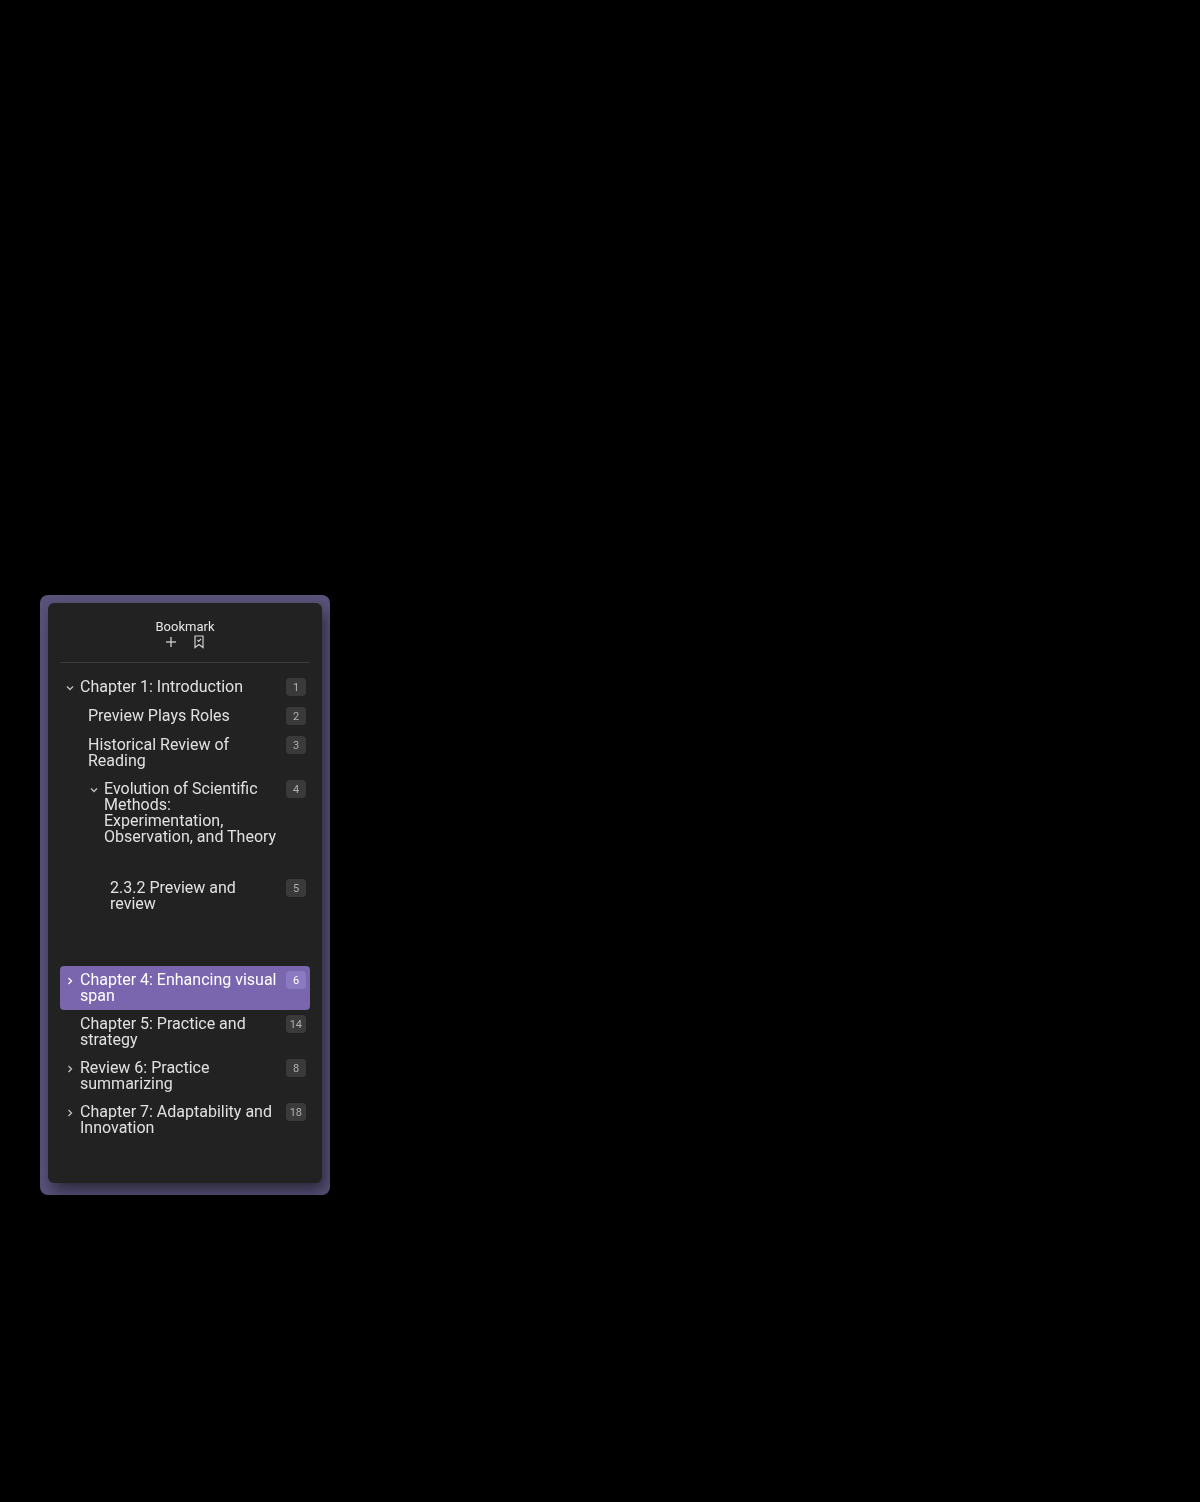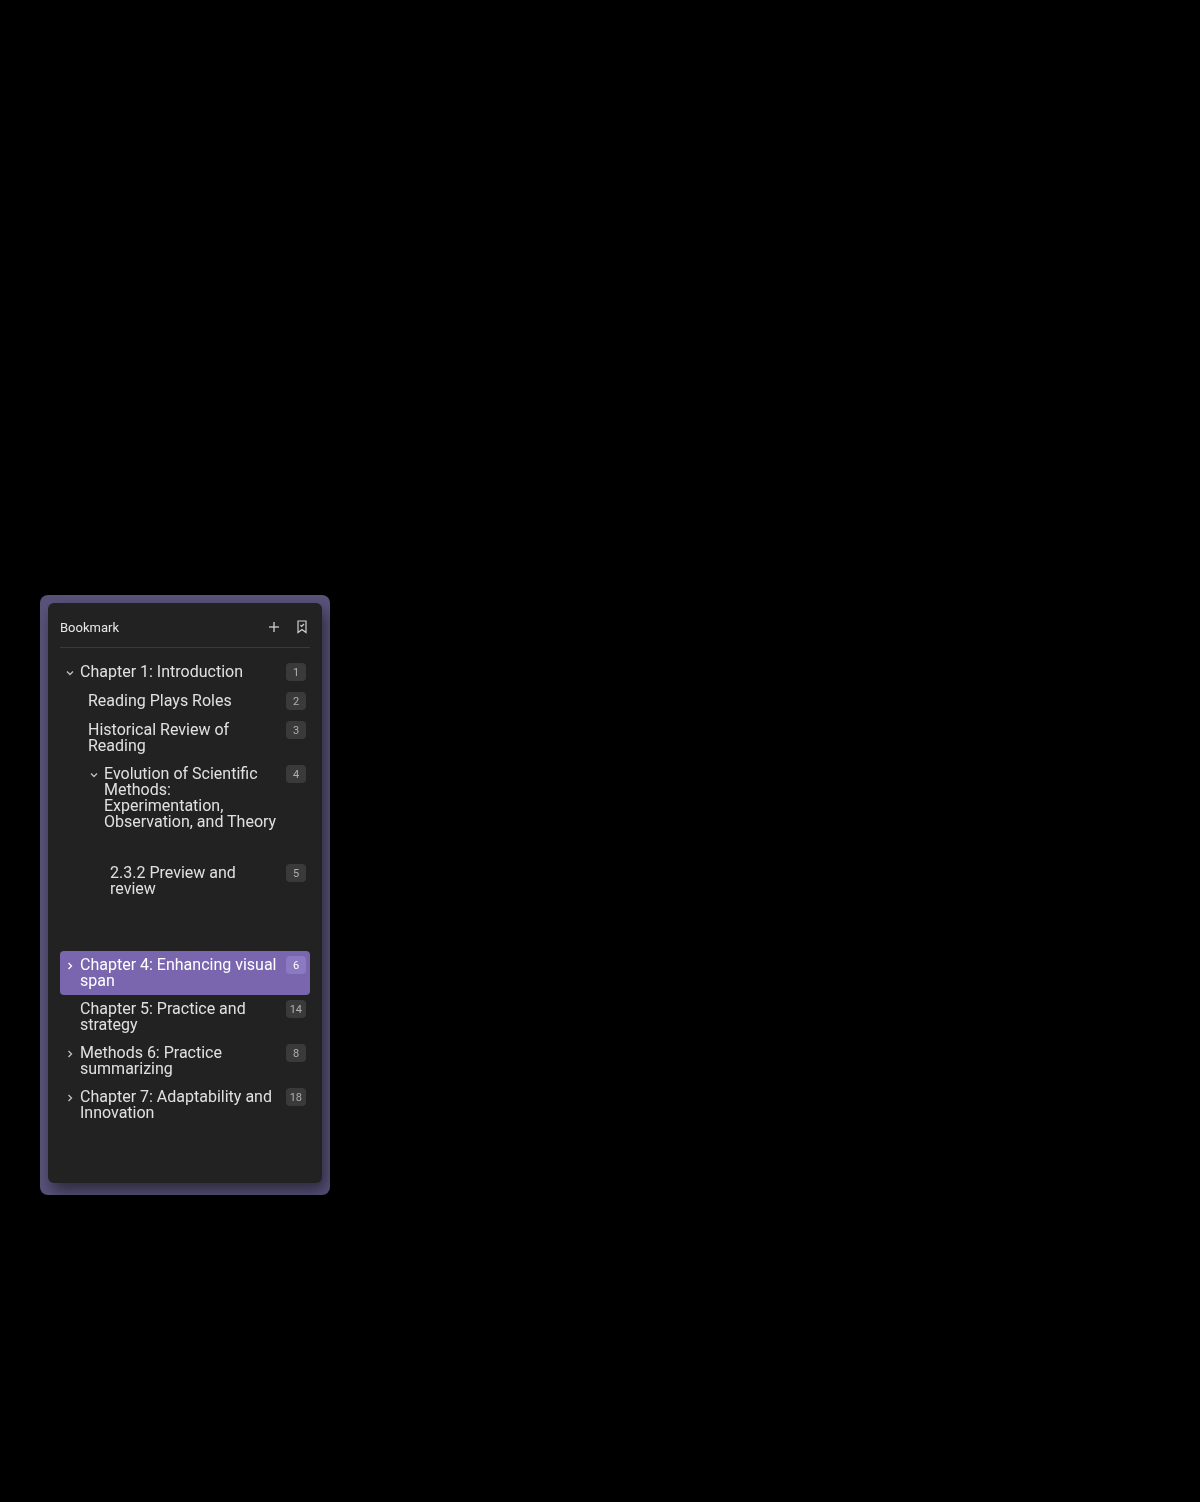--- a/index.html
+++ b/index.html
@@ -33,25 +33,26 @@
       background: #222222;
       border-radius: 6px;
       padding: 12px 12px 0 12px;
       display: flex;
       flex-direction: column;
       box-shadow: 4px 8px 16px rgba(0,0,0,0.5);
     }
     
     .panel-header {
       display: flex;
-      justify-content: space-between;
+      justify-content: flex-end;
       align-items: center;
       padding: 4px 0 12px 0;
       border-bottom: 1px solid #3A3A3A;
       margin-bottom: 10px;
+      flex-direction: column;
     }
     
     .panel-title {
       color: #E5E5E5;
       font-size: 13px;
       font-weight: 400;
     }
     
     .header-actions {
       display: flex;
@@ -177,21 +178,21 @@
 
     <div class="item-list" id="item-list">
     <div class="item level-0">
           <svg class="chevron" width="12" height="12" viewBox="0 0 12 12" fill="none" stroke="currentColor" stroke-width="1.3">
             <polyline points="3,4.5 6,7.5 9,4.5"></polyline>
           </svg>
           <span class="item-label">Chapter 1: Introduction</span>
           <span class="item-badge">1</span>
         </div>
         <div class="item indent-1">
-          <span class="item-label">Reading Plays Roles</span>
+          <span class="item-label">Preview Plays Roles</span>
           <span class="item-badge">2</span>
         </div>
         <div class="item indent-1">
           <span class="item-label">Historical Review of Reading</span>
           <span class="item-badge">3</span>
         </div>
         <div class="item indent-1">
           <svg class="chevron" width="12" height="12" viewBox="0 0 12 12" fill="none" stroke="currentColor" stroke-width="1.3">
             <polyline points="3,4.5 6,7.5 9,4.5"></polyline>
           </svg>
@@ -211,21 +212,21 @@
         </div>
         <div class="item level-0">
           <span class="chevron-spacer"></span>
           <span class="item-label">Chapter 5: Practice and strategy</span>
           <span class="item-badge">14</span>
         </div>
         <div class="item level-0">
           <svg class="chevron" width="12" height="12" viewBox="0 0 12 12" fill="none" stroke="currentColor" stroke-width="1.3">
             <polyline points="4.5,3 7.5,6 4.5,9"></polyline>
           </svg>
-          <span class="item-label">Methods 6: Practice summarizing</span>
+          <span class="item-label">Review 6: Practice summarizing</span>
           <span class="item-badge">8</span>
         </div>
         <div class="item level-0">
           <svg class="chevron" width="12" height="12" viewBox="0 0 12 12" fill="none" stroke="currentColor" stroke-width="1.3">
             <polyline points="4.5,3 7.5,6 4.5,9"></polyline>
           </svg>
           <span class="item-label">Chapter 7: Adaptability and Innovation</span>
           <span class="item-badge">18</span>
         </div>
       </div>

